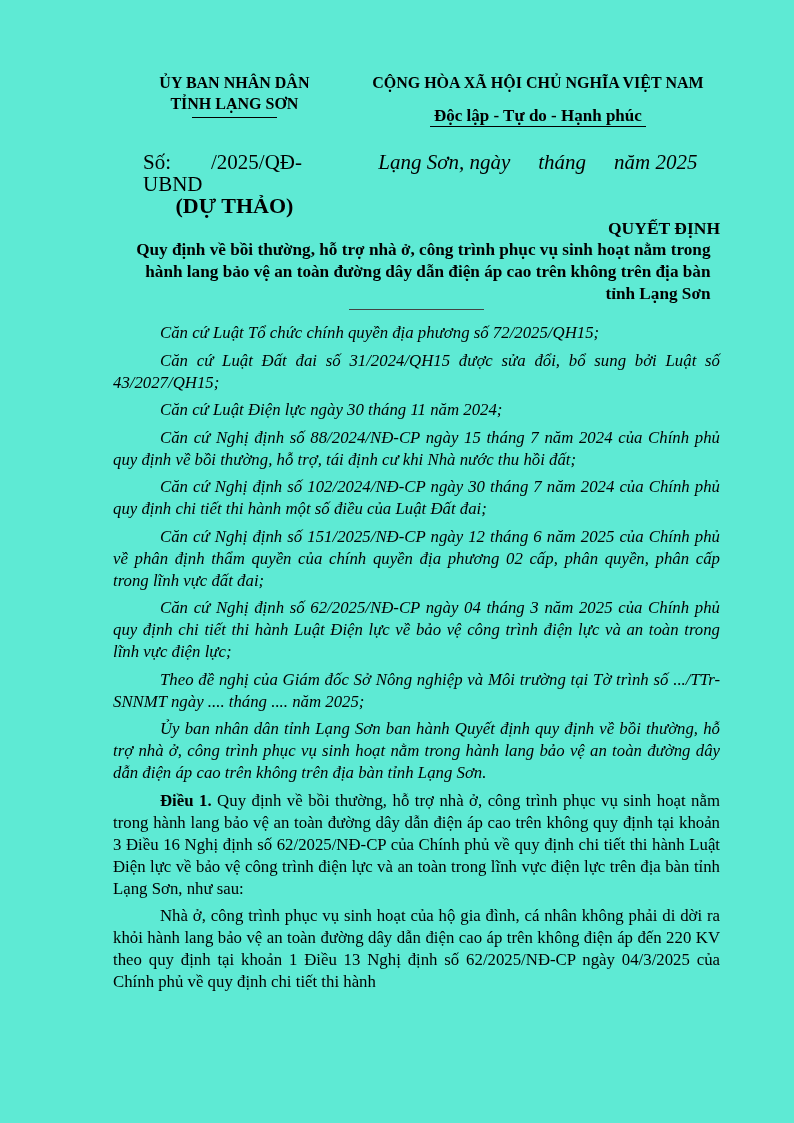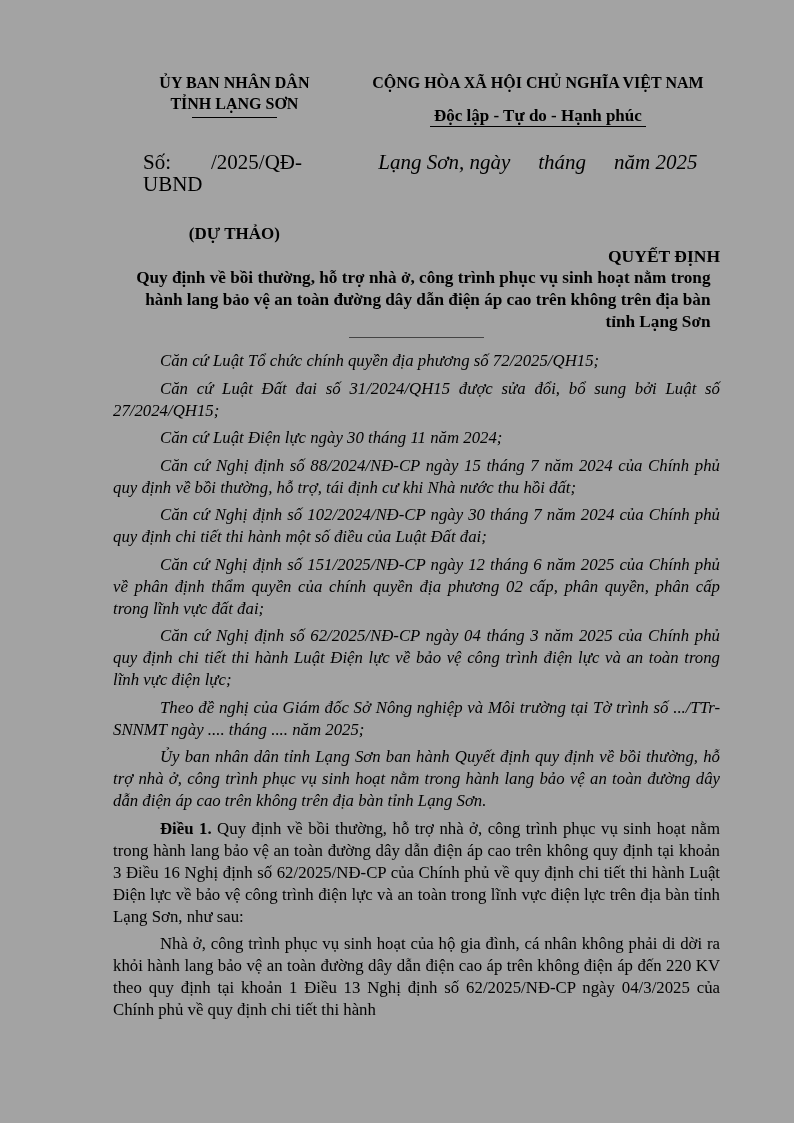--- a/index.html
+++ b/index.html
@@ -5,21 +5,21 @@
   html, body {
     margin: 0;
     padding: 0;
     background: #ffffff;
   }
   .page {
     position: relative;
     width: 794px;
     height: 1123px;
     margin: 0 auto;
-    background: #a3a3a3;
+    background: #5eead4;
     color: #000000;
     font-family: "Liberation Serif", "DejaVu Serif", serif;
     font-size: 16.8px;
     line-height: 22px;
     box-sizing: border-box;
     padding: 72px 74px 0 113px;
     overflow: hidden;
   }
 
   
@@ -63,23 +63,22 @@
   .meta-right { width: 60%; text-align: center; font-style: italic; }
   .gap-md { margin-right: 28px; }
 
   .draft-row {
     display: flex;
   }
   .draft-row > div {
     width: 40%;
     text-align: center;
     font-weight: bold;
-    font-size: 17px;
+    font-size: 22px;
     line-height: 21px;
-    margin-top: 28px;
   }
 
   
   .title-block { text-align: right; margin-top: 1px; }
   .doc-title {
     font-weight: bold;
     font-size: 17.5px;
     line-height: 22px;
   }
   .doc-subtitle {
@@ -142,21 +141,21 @@
   </div>
 
   <div class="title-block">
     <div class="doc-title">QUYẾT ĐỊNH</div>
     <div class="doc-subtitle">Quy định về bồi thường, hỗ trợ nhà ở, công trình phục vụ sinh hoạt nằm trong hành lang bảo vệ an toàn đường dây dẫn điện áp cao trên không trên địa bàn tỉnh Lạng Sơn</div>
     <div class="rule-title"></div>
   </div>
 
   <div class="body-block">
     <p class="recital">Căn cứ Luật Tổ chức chính quyền địa phương số 72/2025/QH15;</p>
-    <p class="recital">Căn cứ Luật Đất đai số 31/2024/QH15 được sửa đổi, bổ sung bởi Luật số 27/2024/QH15;</p>
+    <p class="recital">Căn cứ Luật Đất đai số 31/2024/QH15 được sửa đổi, bổ sung bởi Luật số 43/2027/QH15;</p>
     <p class="recital">Căn cứ Luật Điện lực ngày 30 tháng 11 năm 2024;</p>
     <p class="recital">Căn cứ Nghị định số 88/2024/NĐ-CP ngày 15 tháng 7 năm 2024 của Chính phủ quy định về bồi thường, hỗ trợ, tái định cư khi Nhà nước thu hồi đất;</p>
     <p class="recital">Căn cứ Nghị định số 102/2024/NĐ-CP ngày 30 tháng 7 năm 2024 của Chính phủ quy định chi tiết thi hành một số điều của Luật Đất đai;</p>
     <p class="recital">Căn cứ Nghị định số 151/2025/NĐ-CP ngày 12 tháng 6 năm 2025 của Chính phủ về phân định thẩm quyền của chính quyền địa phương 02 cấp, phân quyền, phân cấp trong lĩnh vực đất đai;</p>
     <p class="recital">Căn cứ Nghị định số 62/2025/NĐ-CP ngày 04 tháng 3 năm 2025 của Chính phủ quy định chi tiết thi hành Luật Điện lực về bảo vệ công trình điện lực và an toàn trong lĩnh vực điện lực;</p>
     <p class="recital">Theo đề nghị của Giám đốc Sở Nông nghiệp và Môi trường tại Tờ trình số .../TTr-SNNMT ngày .... tháng .... năm 2025;</p>
     <p class="recital">Ủy ban nhân dân tỉnh Lạng Sơn ban hành Quyết định quy định về bồi thường, hỗ trợ nhà ở, công trình phục vụ sinh hoạt nằm trong hành lang bảo vệ an toàn đường dây dẫn điện áp cao trên không trên địa bàn tỉnh Lạng Sơn.</p>
     <p><span class="article-label">Điều 1.</span><span> Quy định về bồi thường, hỗ trợ nhà ở, công trình phục vụ sinh hoạt nằm trong hành lang bảo vệ an toàn đường dây dẫn điện áp cao trên không quy định tại khoản 3 Điều 16 Nghị định số 62/2025/NĐ-CP của Chính phủ về quy định chi tiết thi hành Luật Điện lực về bảo vệ công trình điện lực và an toàn trong lĩnh vực điện lực trên địa bàn tỉnh Lạng Sơn, như sau:</span></p>
     <p>Nhà ở, công trình phục vụ sinh hoạt của hộ gia đình, cá nhân không phải di dời ra khỏi hành lang bảo vệ an toàn đường dây dẫn điện cao áp trên không điện áp đến 220 KV theo quy định tại khoản 1 Điều 13 Nghị định số 62/2025/NĐ-CP ngày 04/3/2025 của Chính phủ về quy định chi tiết thi hành</p>
   </div>

